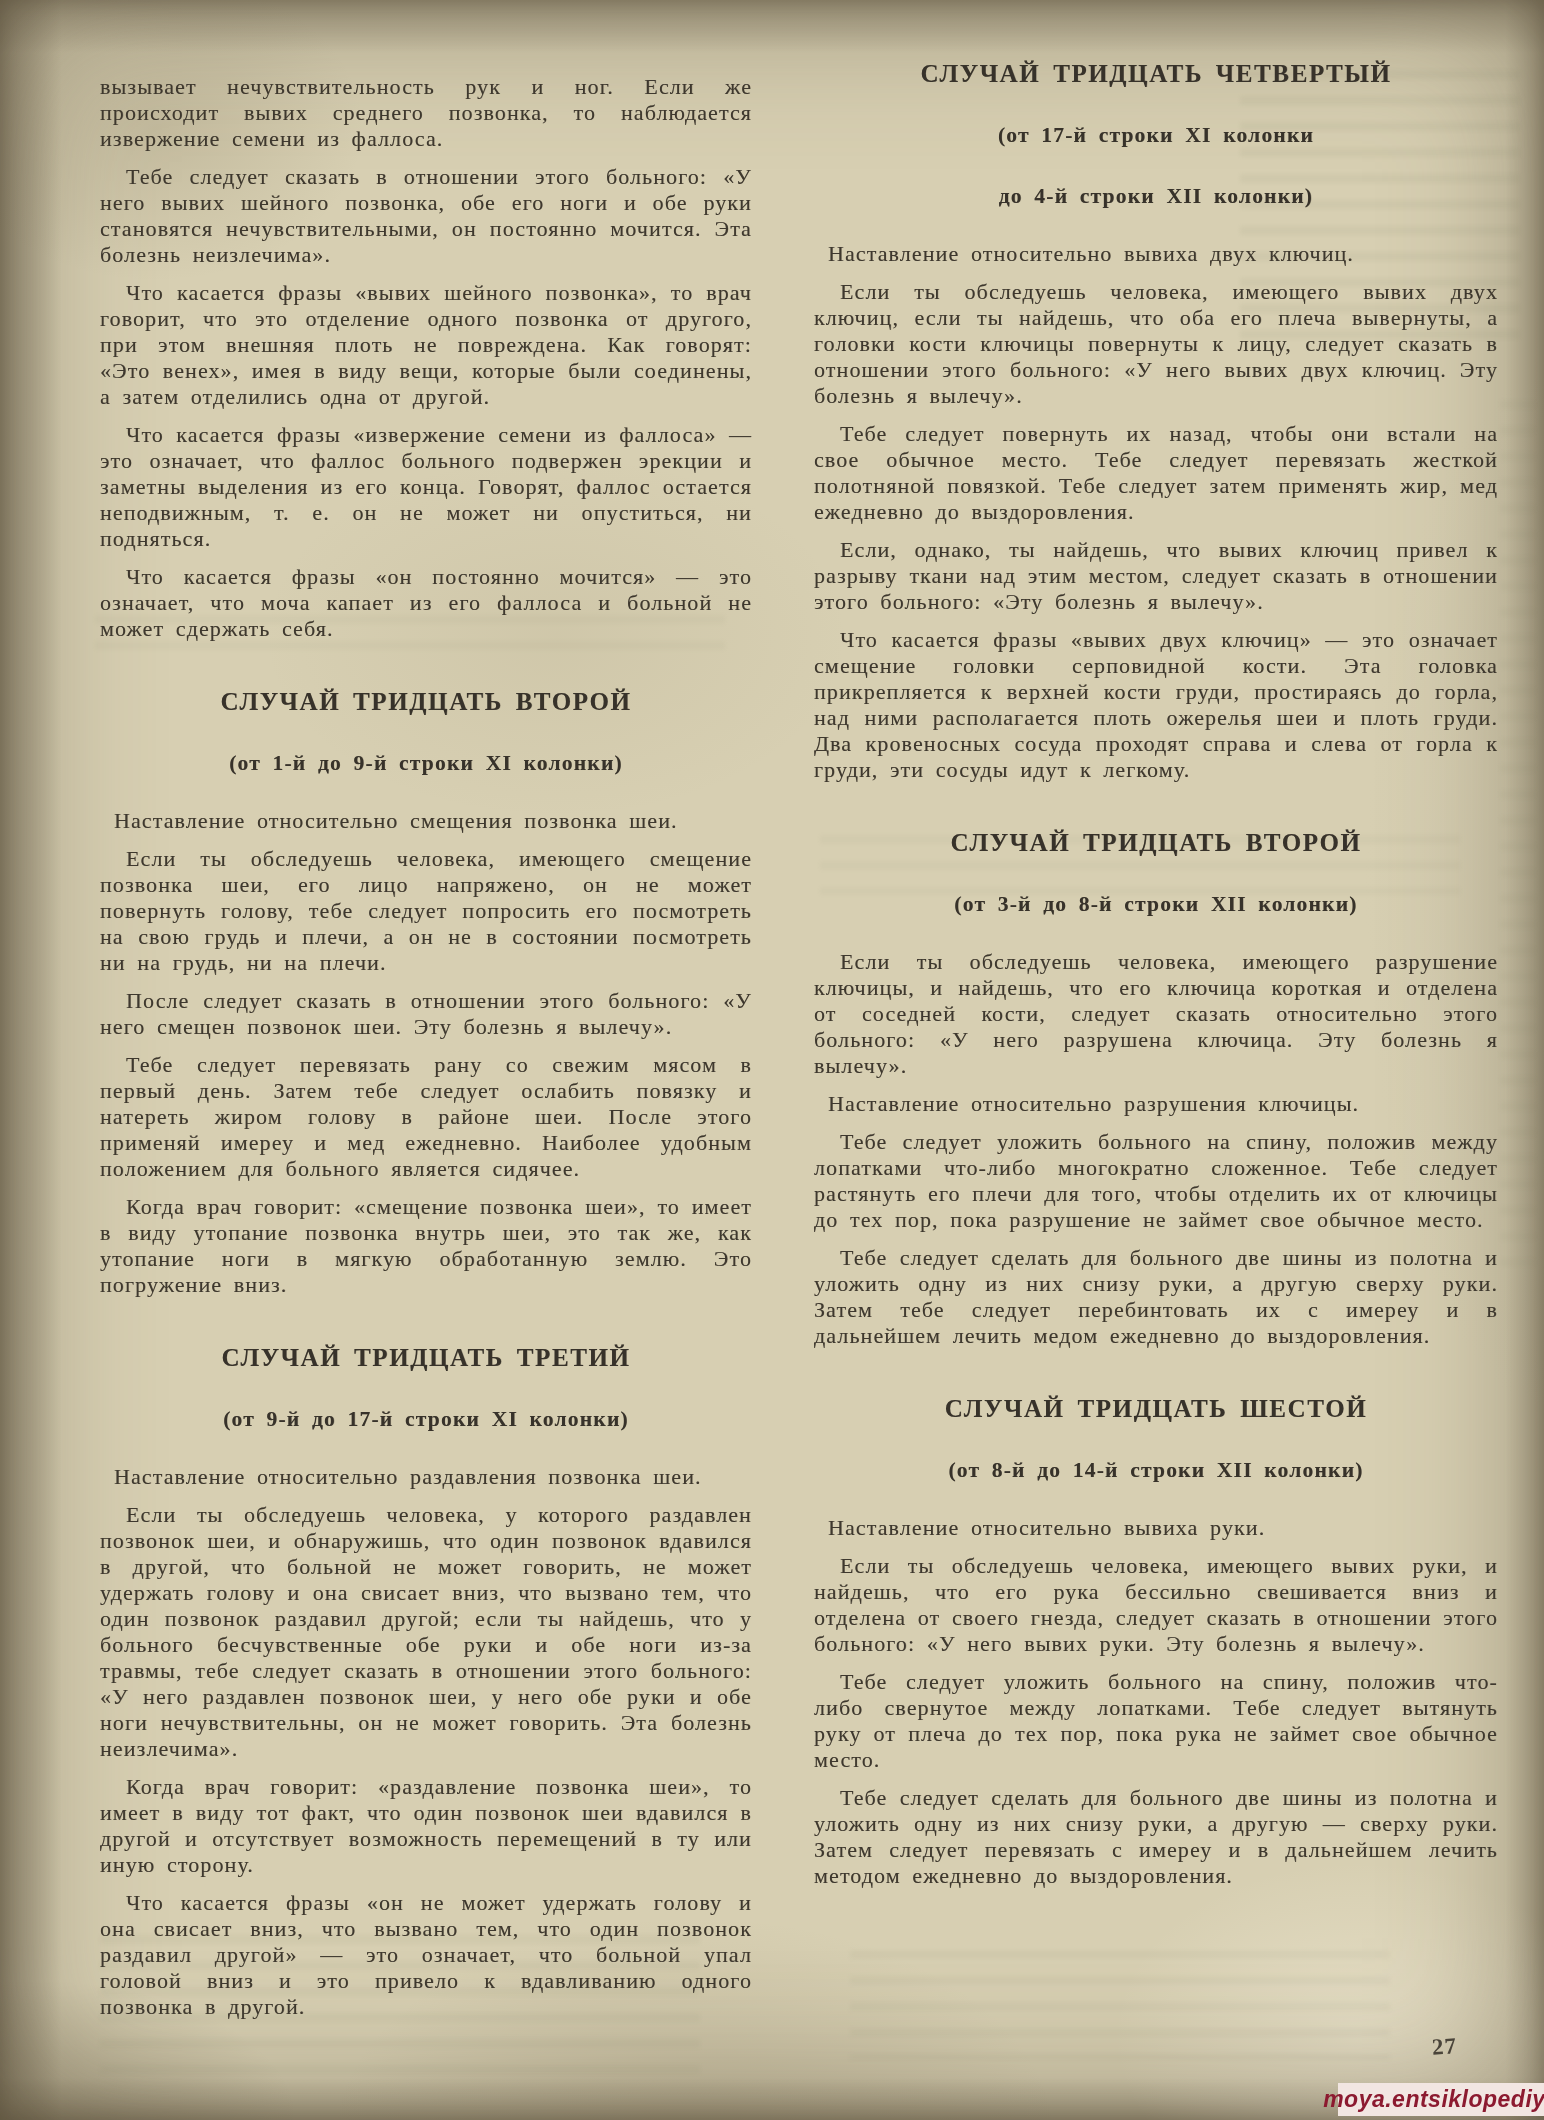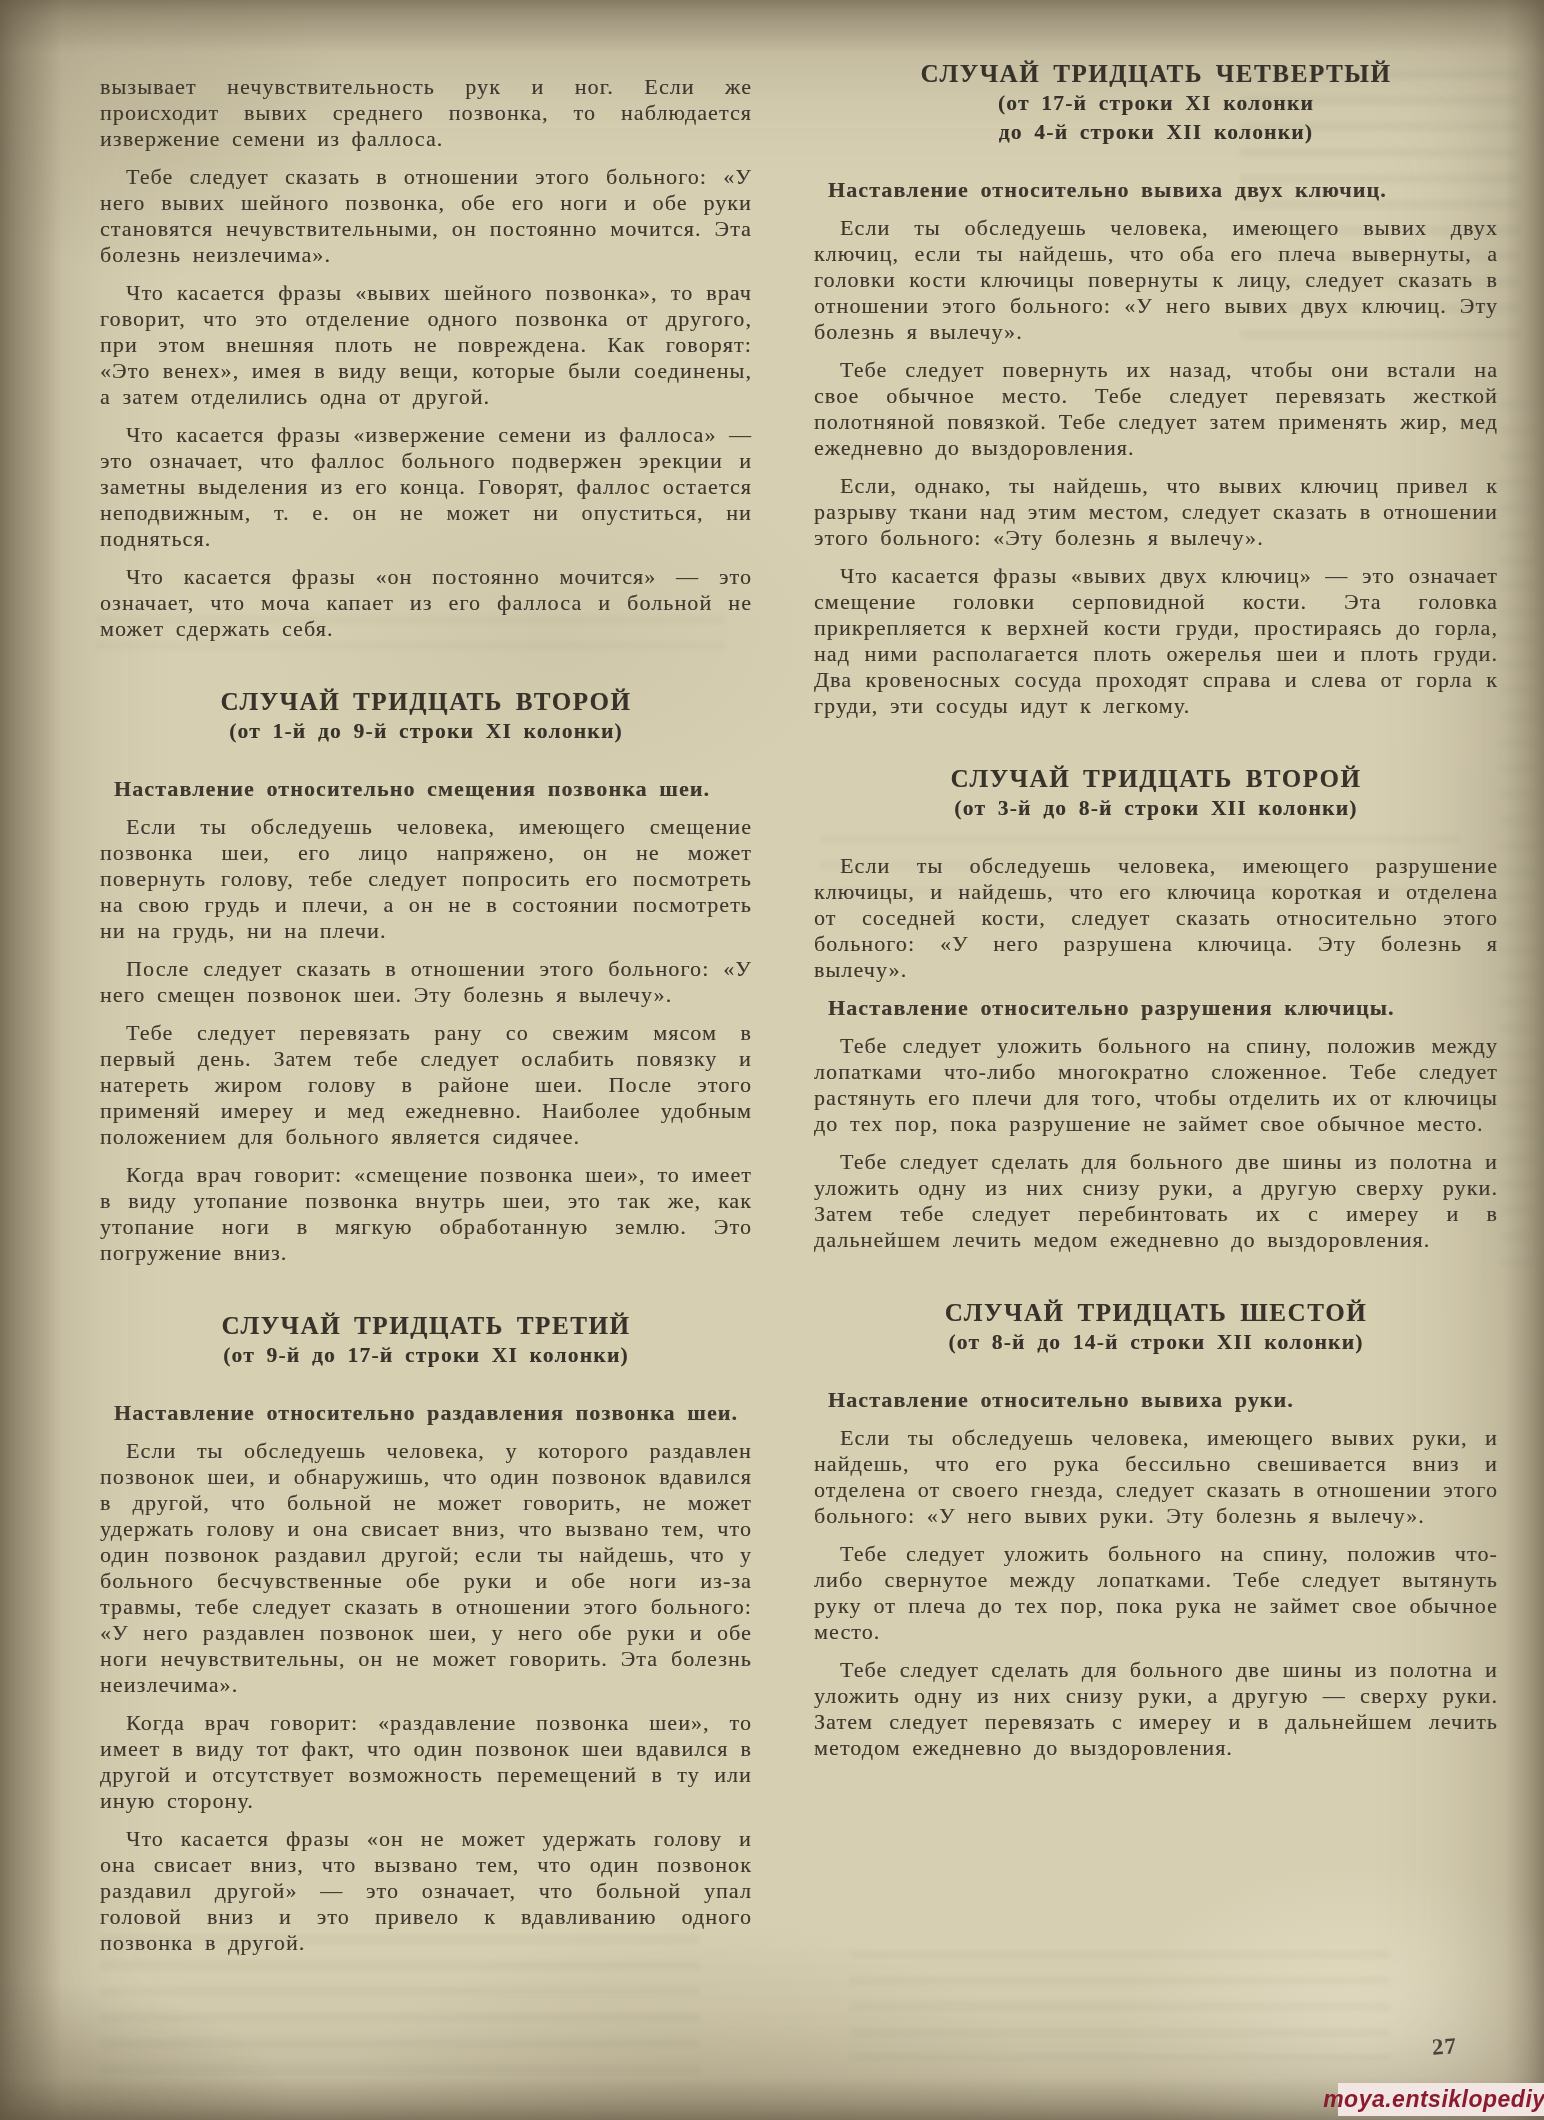--- a/index.html
+++ b/index.html
@@ -39,27 +39,27 @@
   .col{
     position:absolute;z-index:3;
     font-size:22px;line-height:26px;color:var(--ink);
     text-align:justify;letter-spacing:1.1px;word-spacing:5px;
     text-shadow:0.3px 0.3px 0 rgba(62,56,46,.38);
   }
   .col-left{left:88px;top:62px;width:676px;}
   .col-right{left:802px;top:58px;width:708px;}
   .para{margin:12px;text-indent:26px;}
   .para.noindent{text-indent:0;}
-  .lead{font-weight:bold;margin:2px 0 0 0;}
+  .lead{font-weight:normal;margin:2px 0 0 0;}
   .case-heading{
     margin:44px 0 30px 0;text-align:center;font-weight:bold;color:#37322a;
   }
   .col > .case-heading:first-child{margin-top:0;}
   .case-title{font-size:25px;line-height:31px;letter-spacing:1.6px;}
-  .case-sub{font-size:21.5px;line-height:29px;letter-spacing:1.2px;}
+  .case-sub{font-size:21.5px;line-height:29px;letter-spacing:1.2px;margin-top:32px;}
   .page-num{
     position:absolute;z-index:3;left:1432px;top:2034px;
     font-size:23px;font-weight:bold;color:#4a443a;letter-spacing:1px;
     transform:rotate(-4deg);
   }
   .watermark{
     position:absolute;z-index:4;left:1338px;top:2083px;width:206px;height:33px;
     background:var(--wm-bg);
     display:flex;align-items:center;justify-content:center;
     font-family:"Liberation Sans", sans-serif;font-weight:bold;font-style:italic;

